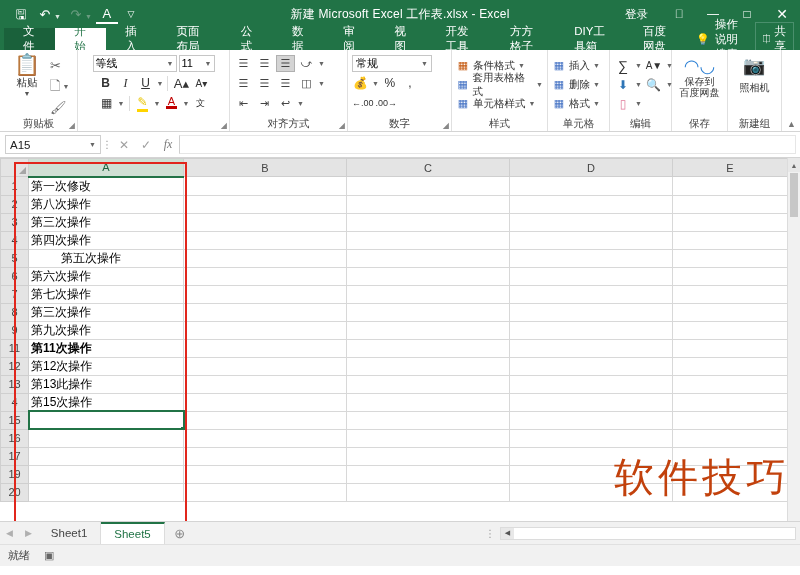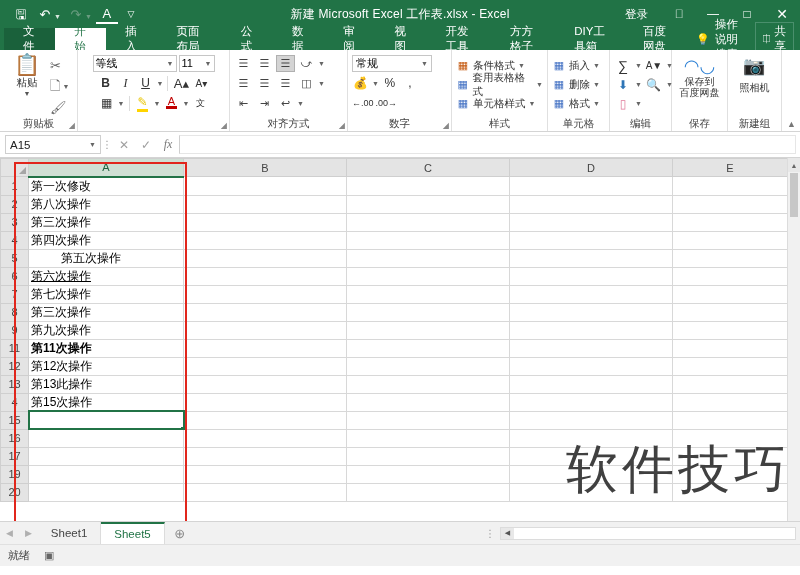--- a/index.html
+++ b/index.html
@@ -176,21 +176,21 @@
   td.cell.active {
     outline: 2px solid #217346; outline-offset: -1px; position: relative;
   }
   td.cell.active::after {
     content:""; position:absolute; right:-2px; bottom:-2px; width:4px;height:4px;background:#217346;
   }
   .redbox {
     position: absolute; border: 2px solid #e1261c; pointer-events: none;
   }
   .watermark {
-    position: absolute; right: 10px; bottom: 16px; font-size: 52px; color: #404040;
+    position: absolute; right: 10px; bottom: 16px; font-size: 40px; color: #c2410c;
     letter-spacing: 4px; font-family: "DejaVu Sans", sans-serif;
   }
   .vscroll {
     position: absolute; right: 0; top: 0; width: 13px; bottom: 0; background: #f1f1f1; border-left: 1px solid #dcdcdc;
   }
   .vs-up, .vs-dn { height: 14px; display:flex;align-items:center;justify-content:center; font-size:7px;color:#666; background:#e8e8e8;}
   .vs-thumb { margin: 1px 2px; height: 44px; background: #c7c7c7; }
 
   
   .sheetbar {
@@ -531,21 +531,21 @@
         <tr>
           <td class="rowh">5</td>
           <td class="cell" style="width: 155px; padding-left: 32px;">第五次操作</td>
           <td class="cell" style="width: 163px;"></td>
           <td class="cell" style="width: 163px;"></td>
           <td class="cell" style="width: 163px;"></td>
           <td class="cell" style="width: 115px;"></td>
         </tr>
         <tr>
           <td class="rowh">6</td>
-          <td class="cell" style="width: 155px; text-decoration: underline;">第六次操作</td>
+          <td class="cell" style="width: 155px;">第六次操作</td>
           <td class="cell" style="width: 163px;"></td>
           <td class="cell" style="width: 163px;"></td>
           <td class="cell" style="width: 163px;"></td>
           <td class="cell" style="width: 115px;"></td>
         </tr>
         <tr>
           <td class="rowh">7</td>
           <td class="cell" style="width: 155px;">第七次操作</td>
           <td class="cell" style="width: 163px;"></td>
           <td class="cell" style="width: 163px;"></td>

